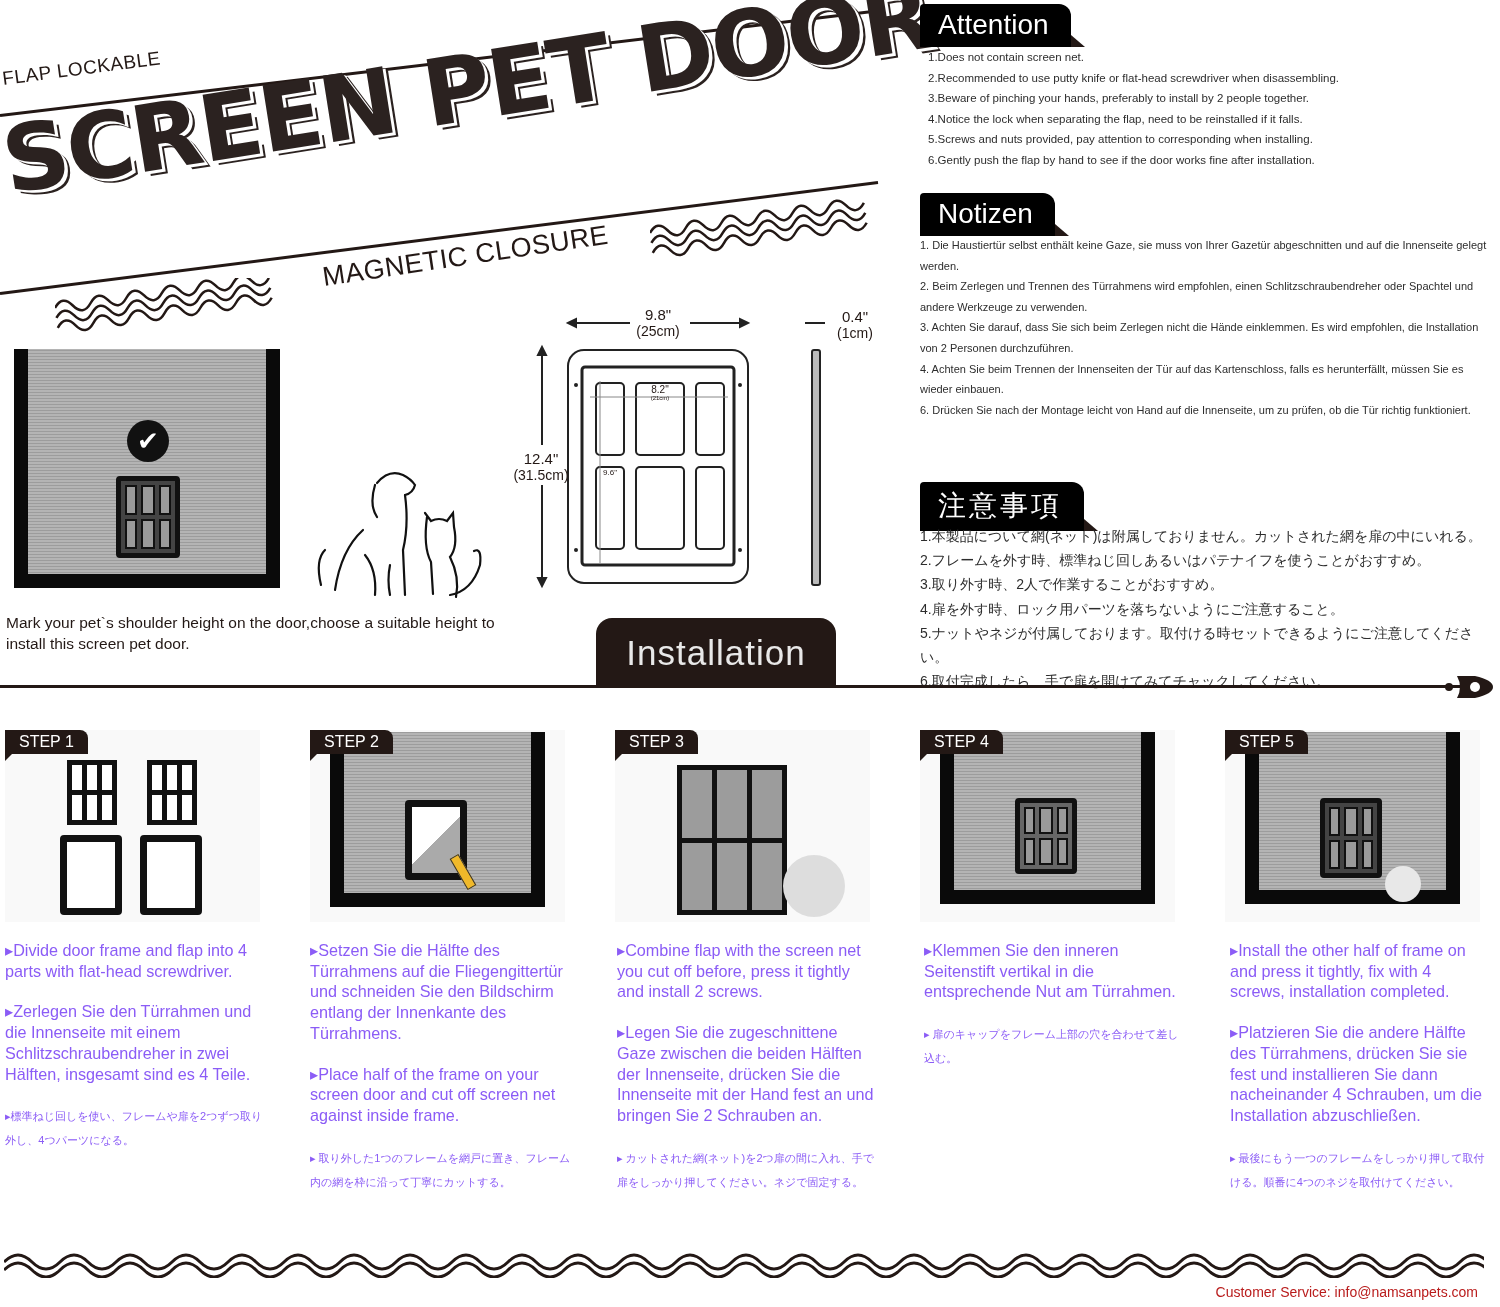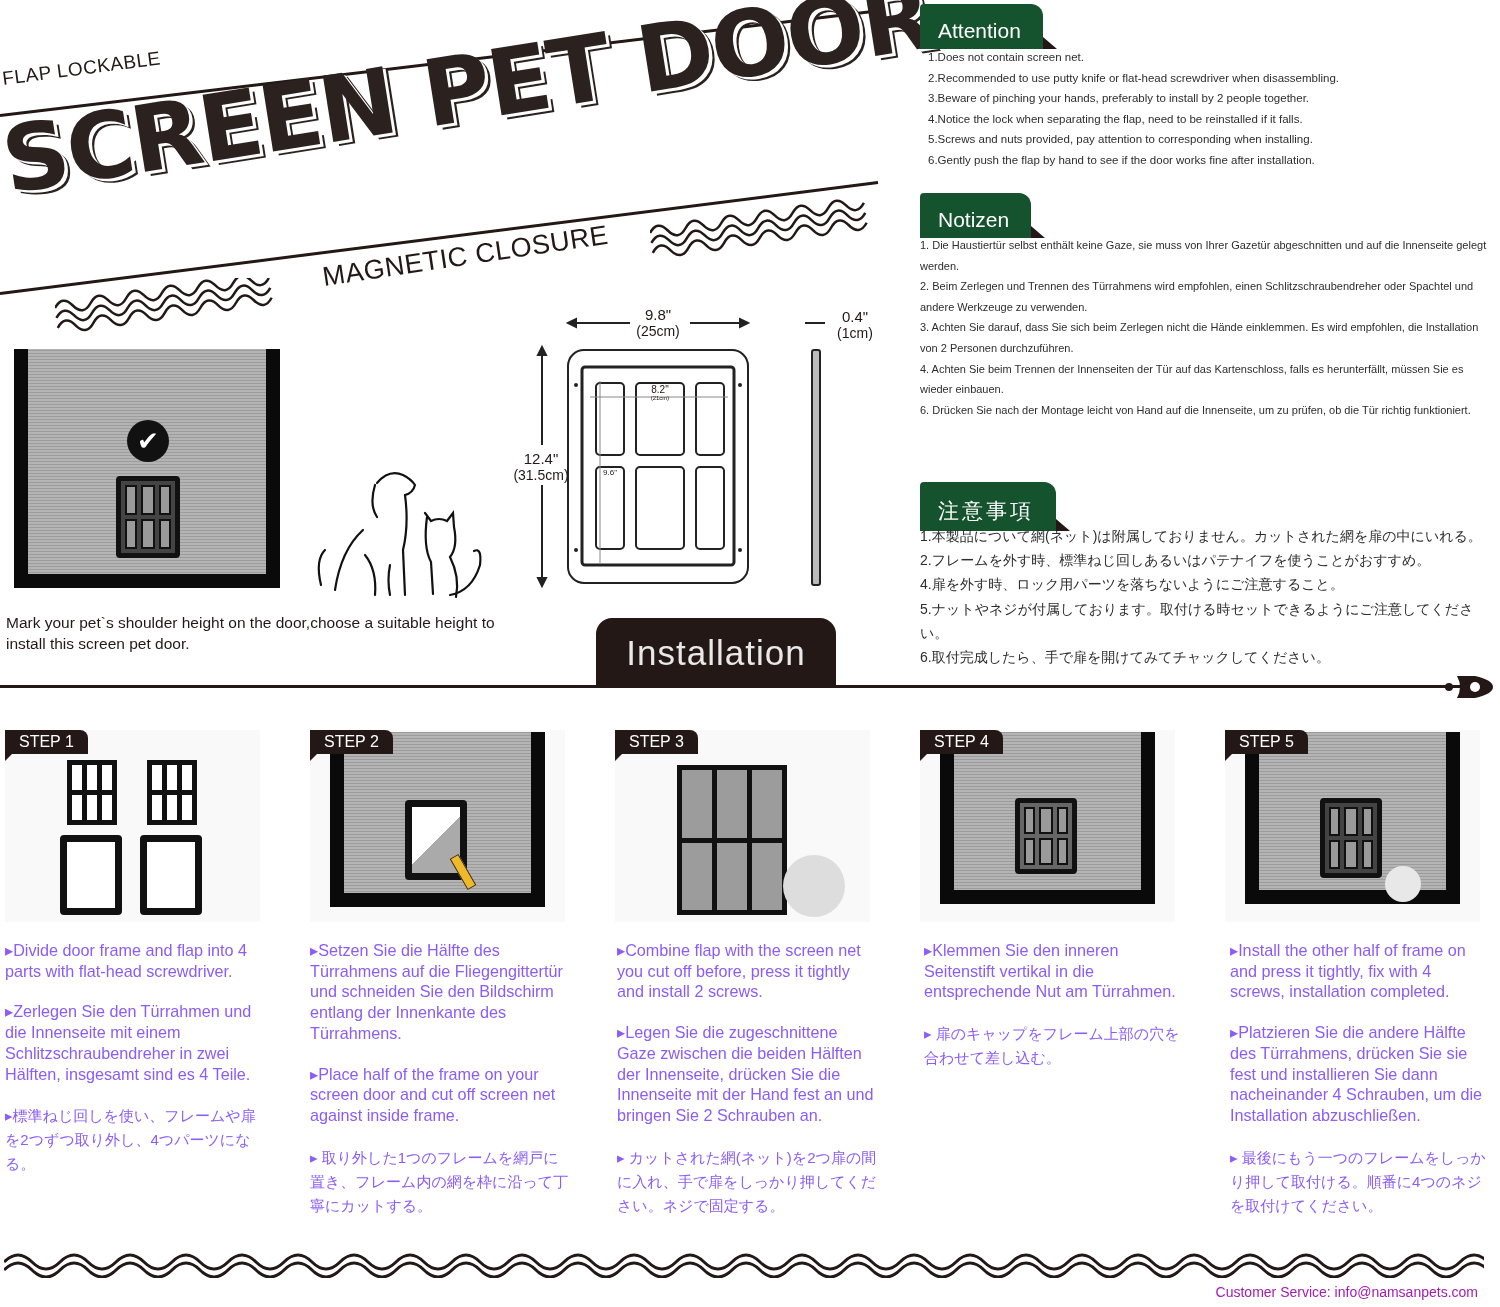--- a/index.html
+++ b/index.html
@@ -10,21 +10,21 @@
 
   
   .banner-line { position: absolute; height: 3px; background: #231815; transform-origin: left center; }
   .flap-lockable { position: absolute; left: 4px; top: 68px; font-size: 19px; transform: rotate(-7.5deg); transform-origin: left bottom; letter-spacing: 0.5px; }
   .title { position: absolute; left: 12px; top: 108px; font-family: "DejaVu Sans", sans-serif; font-weight: bold; font-size: 92px; letter-spacing: -2px; color: #2b2220;
            transform: rotate(-9deg); transform-origin: left bottom; text-shadow: 3px 3px 0 #fff, 5px 5px 0 #2b2220; white-space: nowrap; }
   .magnetic { position: absolute; left: 325px; top: 262px; font-size: 27px; transform: rotate(-8.5deg); transform-origin: left bottom; letter-spacing: 0.5px; }
   .wave svg { display: block; }
 
   
-  .tab-label { position: absolute; background: #14532d; color: #fff; font-size: 21px; padding: 15px 22px 6px 18px; border-radius: 4px 12px 0 0; }
+  .tab-label { position: absolute; background: #000000; color: #fff; font-size: 28px; padding: 5px 22px 6px 18px; border-radius: 4px 12px 0 0; }
   .tab-label::after { content: ""; position: absolute; right: -14px; bottom: 0; width: 0; height: 0; border-left: 14px solid #231815; border-top: 12px solid transparent; }
 
   .notes { position: absolute; font-size: 11.5px; line-height: 20.6px; color: #2d2d2d; }
   .notes p { margin: 0; }
 
   
   .dim-text { position: absolute; font-size: 15px; text-align: center; color: #231815; }
   .dim-sub { font-size: 14px; display: block; }
 
   
@@ -41,27 +41,27 @@
   
   .install-tab { position: absolute; left: 596px; top: 618px; width: 240px; height: 70px; background: #231815; border-radius: 16px 16px 0 0; color: #e8e8e8; font-size: 35px; text-align: center; line-height: 70px; letter-spacing: 1px; }
   .install-line { position: absolute; left: 0; top: 685px; width: 1460px; height: 3px; background: #231815; }
 
   
   .step-card { position: absolute; top: 730px; width: 255px; height: 192px; background: #f9f9f9; }
   .step-label { position: absolute; left: 0; top: 0; background: #231815; color: #fff; font-size: 16px; padding: 3px 14px 3px 14px; border-radius: 0 8px 0 0; z-index: 5; }
   .step-label::after { content: ""; position: absolute; left: 0; bottom: -7px; border-top: 7px solid #231815; border-right: 7px solid transparent; }
   .step-text { position: absolute; top: 940px; width: 262px; font-size: 16.2px; line-height: 20.7px; color: #8b5cf6; }
   .step-text p { margin-bottom: 20px; }
-  .step-text p.ja { font-size: 15px; line-height: 24px; }
+  .step-text p.ja { font-size: 11px; line-height: 24px; }
 
   .frame-rect { position: absolute; border: 7px solid #111; border-radius: 4px; background: #fff; }
   .grid6 { position: absolute; display: grid; grid-template-columns: 1fr 1fr 1fr; grid-template-rows: 1fr 1fr; gap: 5px; padding: 5px; background: #111; }
   .grid6 span { background: #fff; }
 
-  .footer { position: absolute; right: 22px; top: 1284px; font-size: 14px; color: #a21caf; }
+  .footer { position: absolute; right: 22px; top: 1284px; font-size: 14px; color: #b91c1c; }
 </style>
 </head>
 <body>
 
 <div class="banner-line" style="left:0;top:114px;width:885px;transform:rotate(-6.8deg);"></div>
 <div class="flap-lockable">FLAP LOCKABLE</div>
 <div class="title">SCREEN PET DOOR</div>
 <div class="banner-line" style="left:0;top:292px;width:885px;transform:rotate(-7.2deg);"></div>
 <div class="magnetic">MAGNETIC CLOSURE</div>
 
@@ -186,20 +186,21 @@
   <p>2. Beim Zerlegen und Trennen des Türrahmens wird empfohlen, einen Schlitzschraubendreher oder Spachtel und andere Werkzeuge zu verwenden.</p>
   <p>3. Achten Sie darauf, dass Sie sich beim Zerlegen nicht die Hände einklemmen. Es wird empfohlen, die Installation von 2 Personen durchzuführen.</p>
   <p>4. Achten Sie beim Trennen der Innenseiten der Tür auf das Kartenschloss, falls es herunterfällt, müssen Sie es wieder einbauen.</p>
   <p>6. Drücken Sie nach der Montage leicht von Hand auf die Innenseite, um zu prüfen, ob die Tür richtig funktioniert.</p>
 </div>
 
 <div class="tab-label" style="left:920px;top:482px;letter-spacing:3px;">注意事項</div>
 <div class="notes" style="left:920px;top:524px;width:570px;font-size:14px;line-height:24.2px;">
   <p>1.本製品について網(ネット)は附属しておりません。カットされた網を扉の中にいれる。</p>
   <p>2.フレームを外す時、標準ねじ回しあるいはパテナイフを使うことがおすすめ。</p>
+  <p>3.取り外す時、2人で作業することがおすすめ。</p>
   <p>4.扉を外す時、ロック用パーツを落ちないようにご注意すること。</p>
   <p>5.ナットやネジが付属しております。取付ける時セットできるようにご注意してください。</p>
   <p>6.取付完成したら、手で扉を開けてみてチャックしてください。</p>
 </div>
 
 <div class="install-tab">Installation</div>
 <div class="install-line"></div>
 <div class="abs" style="left:1445px;top:672px;">
   <svg width="50" height="30" viewBox="0 0 50 30">
     <circle cx="4" cy="15" r="4" fill="#231815"></circle>

